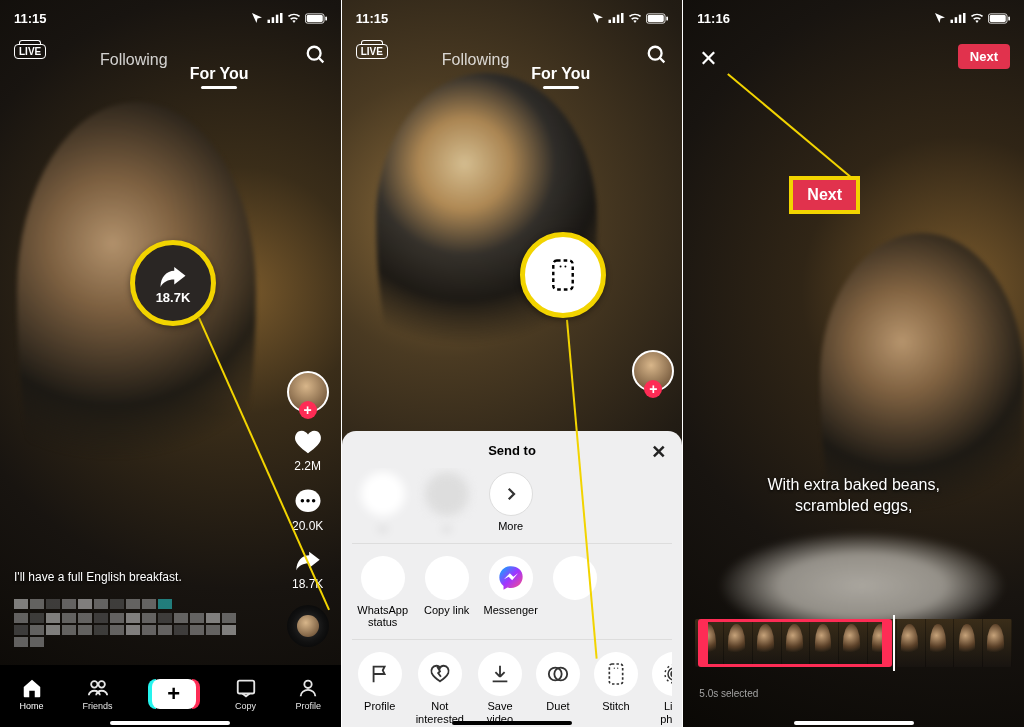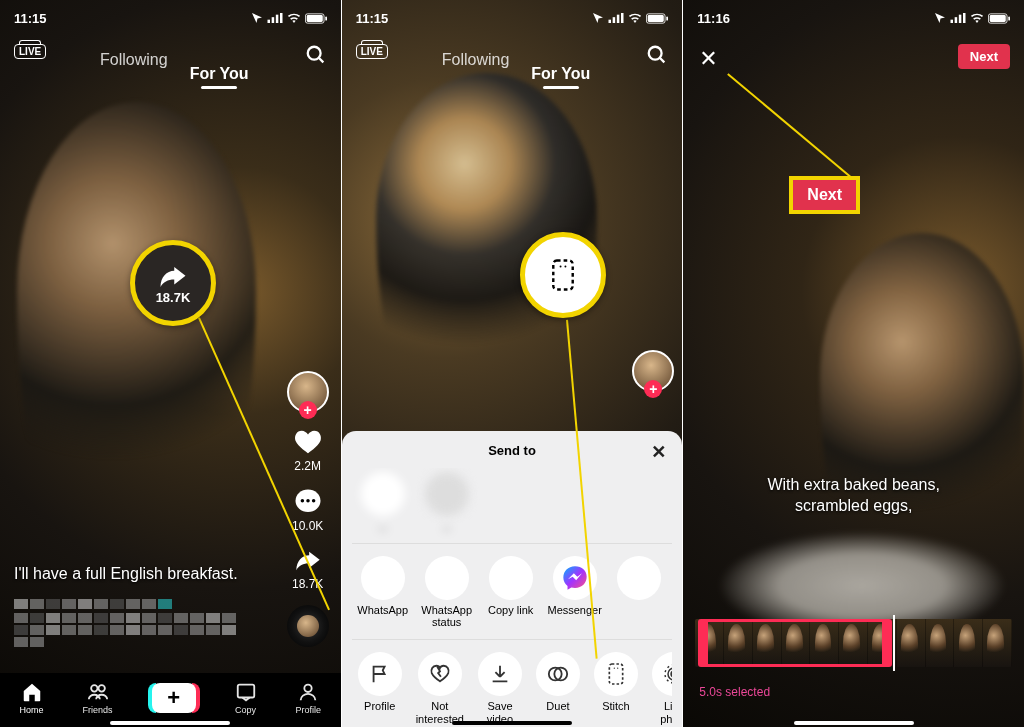--- a/index.html
+++ b/index.html
@@ -60,27 +60,27 @@
   .search-btn{ position:absolute; right:14px; top:44px; color:#fff; z-index:90; }
   
   .rail{ position:absolute; right:8px; bottom:80px; width:50px; display:flex; flex-direction:column; align-items:center; gap:14px; color:#fff; font-size:12px; z-index:80;}
   .rail .item{ display:flex; flex-direction:column; align-items:center; gap:2px;}
   .rail .avatar{ width:42px; height:42px; border-radius:50%; background:radial-gradient(circle at 45% 35%, #d8b68a, #5a4028); border:2px solid #fff; position:relative;}
   .rail .avatar .plus{ position:absolute; bottom:-8px; left:50%; transform:translateX(-50%); width:18px; height:18px; background:#fe2c55; border-radius:50%; color:#fff; font-weight:700; display:flex; align-items:center; justify-content:center; font-size:14px;}
   .rail .spin{ width:42px; height:42px; border-radius:50%; background:radial-gradient(circle at 50% 50%, #333 0%, #111 55%, #000 100%); display:flex; align-items:center; justify-content:center;}
   .rail .spin::after{content:""; width:22px; height:22px; border-radius:50%; background:radial-gradient(circle at 40% 35%, #d8b68a, #5a4028);}
   
   .caption-area{ position:absolute; left:14px; right:70px; bottom:80px; color:#fff; font-size:14px; line-height:1.35; z-index:70;}
-  .caption-area .subtitle{ font-size:16px; font-weight:500; text-shadow:0 1px 3px #000; margin-bottom:14px;}
+  .caption-area .subtitle{ font-size:12px; font-weight:500; text-shadow:0 1px 3px #000; margin-bottom:14px;}
   .pixelated{ display:flex; flex-wrap:wrap; gap:2px; filter:blur(0.5px); }
   .pixelated span{ width:14px; height:10px; background:#9a9a9a; opacity:.6;}
   .pixelated span.d{ background:#5a5a5a; } .pixelated span.l{ background:#c8c8c8; }
   .pixelated span.c{ background:#2ac4c4; }
   
-  .nav{ position:absolute; left:0; right:0; bottom:0; height:54px; background:#000; display:flex; align-items:center; justify-content:space-around; color:#fff; font-size:9px; z-index:100; padding-bottom:4px;}
+  .nav{ position:absolute; left:0; right:0; bottom:0; height:62px; background:#000; display:flex; align-items:center; justify-content:space-around; color:#fff; font-size:9px; z-index:100; padding-bottom:4px;}
   .nav .navitem{ display:flex; flex-direction:column; align-items:center; gap:2px; opacity:.9;}
   .nav .navitem.active{ opacity:1;}
   .nav .create{ width:44px; height:30px; border-radius:8px; background:#fff; position:relative; display:flex; align-items:center; justify-content:center; color:#000; font-size:22px; font-weight:700;}
   .nav .create::before{content:""; position:absolute; left:-4px; top:0; bottom:0; width:8px; background:#25f4ee; border-radius:8px 0 0 8px; z-index:-1;}
   .nav .create::after{content:""; position:absolute; right:-4px; top:0; bottom:0; width:8px; background:#fe2c55; border-radius:0 8px 8px 0; z-index:-1;}
   .home-ind{ position:absolute; bottom:2px; left:50%; transform:translateX(-50%); width:120px; height:4px; border-radius:3px; background:#fff; z-index:110;}
   
   .callout{
     position:absolute; width:86px; height:86px; border-radius:50%;
     background:#fff; border:5px solid #f2d400;
@@ -125,21 +125,21 @@
     padding:6px 14px; border:4px solid #f2d400; font-size:16px; z-index:200;
   }
   .caption3{ position:absolute; left:0; right:0; text-align:center; color:#fff; font-size:16px; font-weight:500; text-shadow:0 1px 3px #000; bottom:210px; z-index:60; line-height:1.3; }
   .timeline{ position:absolute; left:12px; right:12px; bottom:60px; height:48px; display:flex; z-index:80; border-radius:2px; overflow:hidden;}
   .timeline .frame{ flex:1; background:linear-gradient(#3a2d19,#181410); border-right:1px solid rgba(0,0,0,.3); position:relative;}
   .timeline .frame::after{content:""; position:absolute; left:15%; top:10%; width:60%; height:80%; border-radius:50% 50% 30% 30%; background:radial-gradient(circle at 40% 30%, #c7a37a 0%, #5a4028 40%, transparent 60%);}
   .trim-box{ position:absolute; border:3px solid #fe2c55; border-radius:2px; pointer-events:none; z-index:85;}
   .trim-box::before,.trim-box::after{content:""; position:absolute; top:-3px; bottom:-3px; width:10px; background:#fe2c55;}
   .trim-box::before{left:-10px; border-radius:3px 0 0 3px;} .trim-box::after{right:-10px; border-radius:0 3px 3px 0;}
   .playhead{ position:absolute; bottom:56px; width:2px; height:56px; background:#fff; z-index:86;}
-  .sel-label{ position:absolute; left:16px; bottom:28px; color:#ec4899; font-size:12px; z-index:80;}
+  .sel-label{ position:absolute; left:16px; bottom:28px; color:#a3a3a3; font-size:10px; z-index:80;}
   
   svg { display:block; }
 </style>
 </head>
 <body>
 
 <div class="phone">
   <div class="bg"></div>
   <div class="person"></div>
 
@@ -198,21 +198,21 @@
         </svg>
       <span>2.2M</span>
     </div>
     <div class="item">
       <svg width="30" height="30" viewBox="0 0 24 24" fill="#fff">
           <ellipse cx="12" cy="11" rx="10" ry="9"></ellipse>
           <circle cx="7.5" cy="11" r="1.4" fill="#000"></circle>
           <circle cx="12" cy="11" r="1.4" fill="#000"></circle>
           <circle cx="16.5" cy="11" r="1.4" fill="#000"></circle>
         </svg>
-      <span>10.0K</span>
+      <span>20.0K</span>
     </div>
     <div class="item">
       <svg width="30" height="28" viewBox="0 0 24 24" fill="#fff">
           <path d="M13 4l9 7-9 7v-4c-5 0-9 2-11 6 0-8 5-13 11-13z"></path>
         </svg>
       <span>18.7K</span>
     </div>
     <div class="item">
         <div class="spin"></div>
       </div>
@@ -378,31 +378,30 @@
     </div>
     <div class="row">
       <div class="cell">
           <div class="ic blur"></div>
           <span style="filter:blur(4px);">...</span>
         </div>
       <div class="cell">
           <div class="ic blur" style="background:#ddd"></div>
           <span style="filter:blur(4px);">...</span>
         </div>
+      <div class="cell">
+          <div class="ic more">
+            <svg width="18" height="18" viewBox="0 0 24 24" fill="none" stroke="#333" stroke-width="3">
+              <polyline points="9 5 16 12 9 19"></polyline>
+            </svg>
+          </div>
+          <span>More</span>
+        </div>
     </div>
     <div class="row sep">
-      <div class="cell">
-          <div class="ic whatsapp">
-            <svg width="24" height="24" viewBox="0 0 24 24" fill="none" stroke="#fff" stroke-width="2">
-              <circle cx="12" cy="12" r="9"></circle>
-              <path d="M8 14c2 3 5 3 7 1l-2-1-1 1c-1 0-3-2-3-3l1-1-1-2c-2 2-2 4-1 5z" fill="#fff" stroke="none"></path>
-            </svg>
-          </div>
-          <span>WhatsApp</span>
-        </div>
       <div class="cell">
           <div class="ic whatsapp">
             <svg width="24" height="24" viewBox="0 0 24 24" fill="none" stroke="#fff" stroke-width="2" stroke-dasharray="5 3">
               <circle cx="12" cy="12" r="9"></circle>
             </svg>
           </div>
           <span>WhatsApp status</span>
         </div>
       <div class="cell">
           <div class="ic copy">

